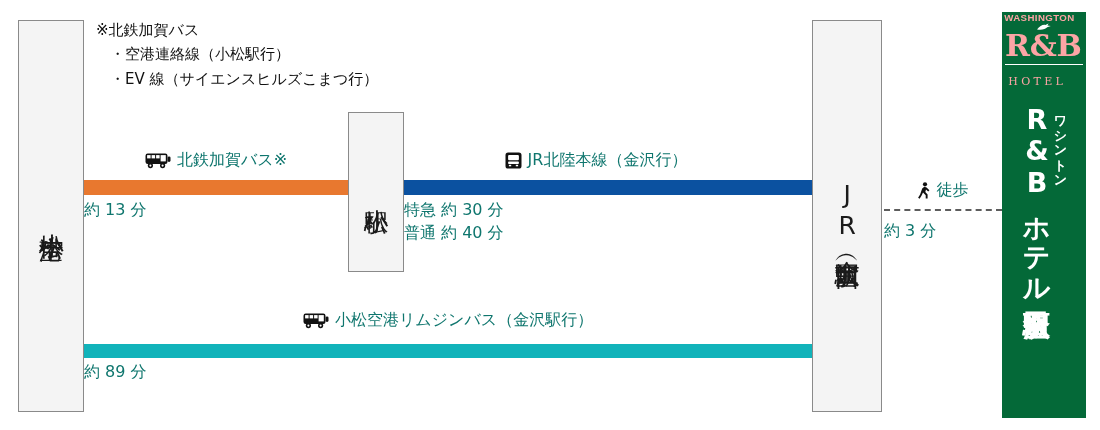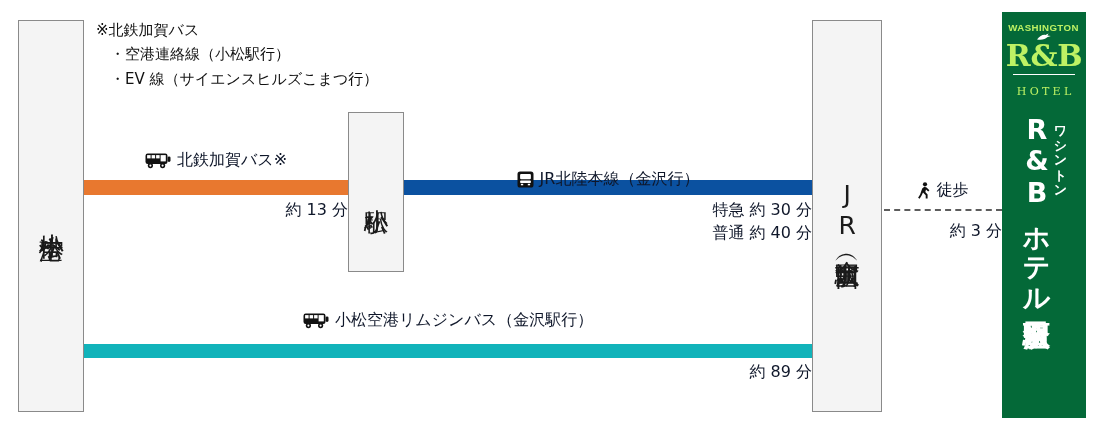--- a/index.html
+++ b/index.html
@@ -48,39 +48,39 @@
   #line-limousine   { left: 84px;  top: 344px; width: 728px; height: 14px; }
 
   #line-walk {
     left: 884px; top: 209px; width: 118px; height: 0;
     border-top: 2px dashed #5d5d5d;
   }
 
   
   .seg-label {
     position: absolute;
-    text-align: right;
-    font-family: "DejaVu Sans", "Liberation Sans", sans-serif;
-    color: #0f172a;
+    text-align: left;
+    font-family: "DejaVu Sans", "Liberation Sans", sans-serif;
+    color: #0f766e;
     white-space: nowrap;
   }
   .seg-title {
     font-size: 16px;
     display: flex;
     align-items: center;
     justify-content: center;
     gap: 6px;
   }
   .seg-time { font-size: 16px; line-height: 1.45; }
 
   
   #lbl-kotetsu-title { left: 84px; top: 150px; width: 264px; }
   #lbl-kotetsu-time  { left: 84px; top: 198px; width: 264px; }
   
-  #lbl-jr-title { left: 404px; top: 150px; width: 408px; margin-top: 19px; }
+  #lbl-jr-title { left: 392px; top: 150px; width: 408px; }
   #lbl-jr-time  { left: 404px; top: 198px; width: 408px; }
   
   #lbl-limo-title { left: 84px; top: 310px; width: 728px; }
   #lbl-limo-time  { left: 84px; top: 360px; width: 728px; }
   
   #lbl-walk-title { left: 884px; top: 180px; width: 118px; }
   #lbl-walk-time  { left: 884px; top: 219px; width: 118px; }
 
   
   .icon { display: inline-block; flex: 0 0 auto; line-height: 0; }
@@ -102,26 +102,25 @@
   #hotel-sign {
     position: absolute;
     left: 1002px; top: 12px;
     width: 84px; height: 406px;
     background: #046938;
     display: flex;
     flex-direction: column;
     align-items: center;
   }
   #hotel-logo {
-    margin-top: 10px;
+    margin-top: 0;
     width: 78px;
     display: flex;
     flex-direction: column;
-    align-items: center;
-    color: #bef264;
+    color: #fca5a5;
   }
   #logo-washington {
     font-family: "Liberation Sans", sans-serif;
     font-size: 9.5px;
     font-weight: bold;
     letter-spacing: 0.04em;
     transform: scaleX(1.02);
   }
   #logo-rb {
     font-family: "DejaVu Serif", "Liberation Serif", serif;

